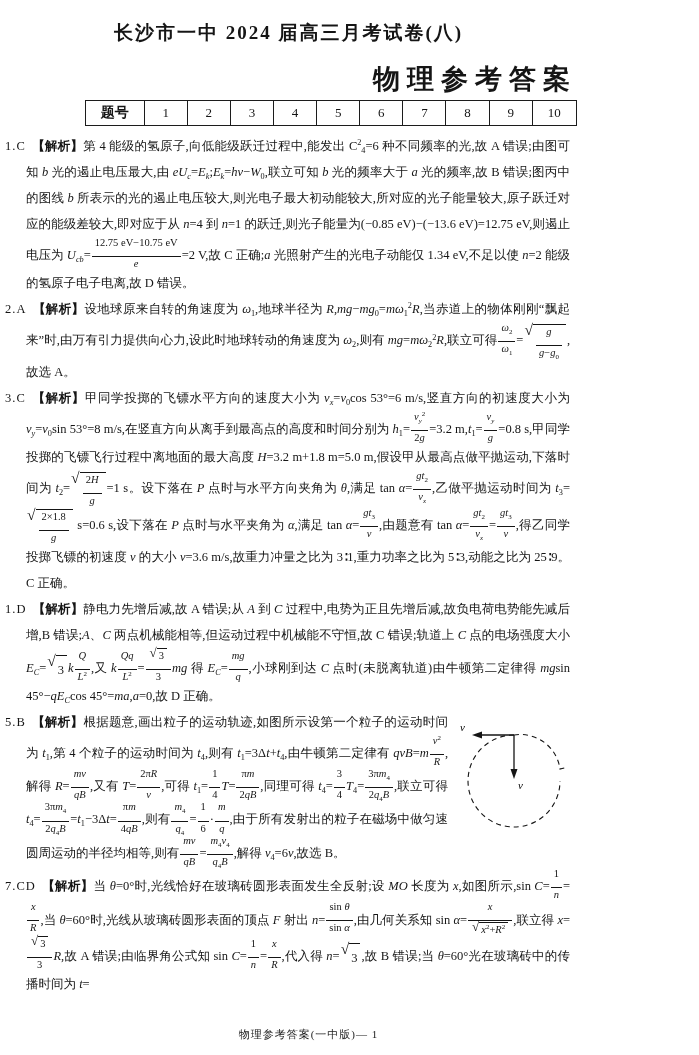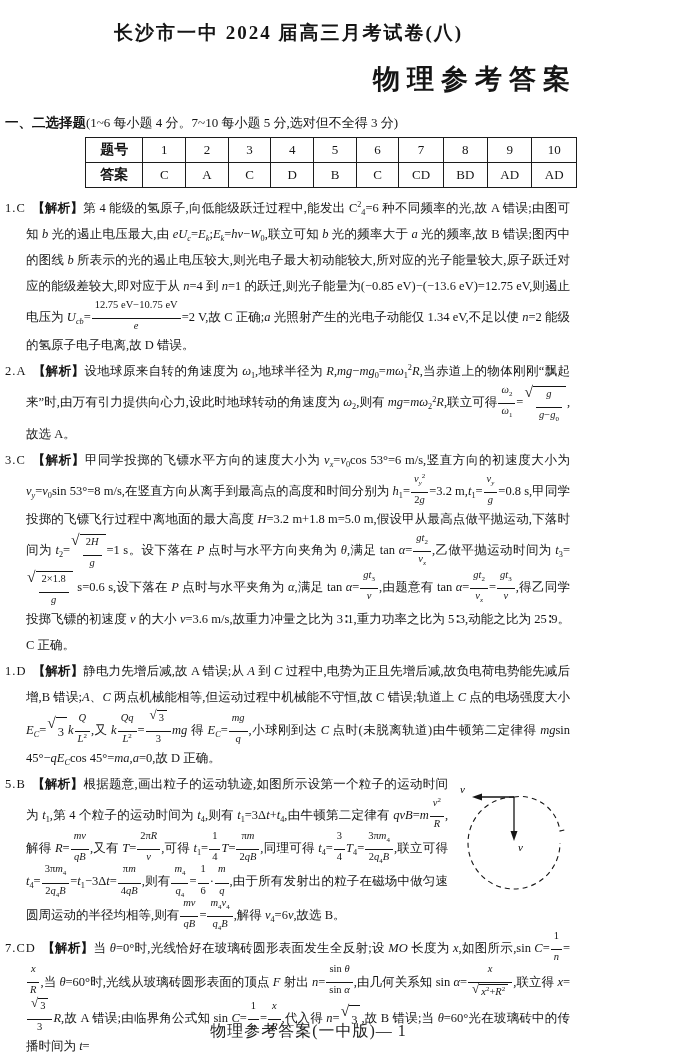--- a/index.html
+++ b/index.html
@@ -24,57 +24,43 @@
   .expl sup{vertical-align:0.55em;}
   .fr{display:inline-block;vertical-align:-0.75em;text-align:center;font-size:10.5px;
       line-height:1.15;text-indent:0;margin:0 1px;}
   .fr > .fn{display:block;padding:0 3px 7px 3px;border-bottom:1px solid #151515;}
   .fr > .fd{display:block;padding:1px 3px 0 3px;}
   .sq{display:inline-flex;align-items:flex-start;vertical-align:middle;text-indent:0;margin:0 1px;}
   .sq-s{line-height:1;font-size:1.25em;transform:translateY(-2px);}
   .sq-b{border-top:1.3px solid #151515;padding:1px 3px 0 2px;display:inline-block;}
   .figwrap{float:right;width:114px;margin:0 0 2px 8px;text-indent:0;}
   .figv{font-style:italic;font-size:11px;font-family:"Liberation Serif",serif;}
-  .footer{position:absolute;left:16px;right:0;bottom:13px;text-align:center;font-size:16px;letter-spacing:1px;color:#222;padding-left:24px;}
+  .footer{position:absolute;left:16px;right:0;bottom:13px;text-align:center;font-size:11px;letter-spacing:1px;color:#222;padding-left:24px;}
 </style>
 </head>
 <body>
 
 <div class="page">
   <div class="htitle">长沙市一中 2024 届高三月考试卷(八)</div>
   <div class="stitle">物理参考答案</div>
-  <div class="section"><b>一、二选择题</b><span>(1~6 每小题 4 分。7~10 每小题 5 分,选对但不全得 3 分)</span></div>
 
   <table class="anskey">
     <tbody>
       <tr id="row-qnum">
         <td class="lbl">题号</td>
       <td>1</td>
           <td>2</td>
           <td>3</td>
           <td>4</td>
           <td>5</td>
           <td>6</td>
           <td>7</td>
           <td>8</td>
           <td>9</td>
           <td>10</td>
-        </tr>
-      <tr id="row-ans">
-        <td class="lbl">答案</td>
-      <td>C</td>
-          <td>A</td>
-          <td>C</td>
-          <td>D</td>
-          <td>B</td>
-          <td>C</td>
-          <td>CD</td>
-          <td>BD</td>
-          <td>AD</td>
-          <td>AD</td>
         </tr>
     </tbody>
   </table>
 
   <div id="expl" class="expl">
       <div class="item"><span class="inum">1.C</span> <b class="tag">【解析】</b>第 4 能级的氢原子,向低能级跃迁过程中,能发出 C<sup>2</sup><sub>4</sub>=6 种不同频率的光,故 A 错误;由图可知 <i class="mi">b</i> 光的遏止电压最大,由 <i class="mi">eU</i><sub><i class="mi">c</i></sub>=<i class="mi">E</i><sub><i class="mi">k</i></sub>;<i class="mi">E</i><sub><i class="mi">k</i></sub>=<i class="mi">hν</i>−<i class="mi">W</i><sub>0</sub>,联立可知 <i class="mi">b</i> 光的频率大于 <i class="mi">a</i> 光的频率,故 B 错误;图丙中的图线 <i class="mi">b</i> 所表示的光的遏止电压较大,则光电子最大初动能较大,所对应的光子能量较大,原子跃迁对应的能级差较大,即对应于从 <i class="mi">n</i>=4 到 <i class="mi">n</i>=1 的跃迁,则光子能量为(−0.85 eV)−(−13.6 eV)=12.75 eV,则遏止电压为 <i class="mi">U</i><sub><i class="mi">cb</i></sub>=<span class="fr"><span class="fn">12.75 eV−10.75 eV</span><span class="fd"><i class="mi">e</i></span></span>=2 V,故 C 正确;<i class="mi">a</i> 光照射产生的光电子动能仅 1.34 eV,不足以使 <i class="mi">n</i>=2 能级的氢原子电子电离,故 D 错误。</div>
       <div class="item"><span class="inum">2.A</span> <b class="tag">【解析】</b>设地球原来自转的角速度为 <i class="mi">ω</i><sub>1</sub>,地球半径为 <i class="mi">R</i>,<i class="mi">mg</i>−<i class="mi">mg</i><sub>0</sub>=<i class="mi">mω</i><sub>1</sub><sup>2</sup><i class="mi">R</i>,当赤道上的物体刚刚“飘起来”时,由万有引力提供向心力,设此时地球转动的角速度为 <i class="mi">ω</i><sub>2</sub>,则有 <i class="mi">mg</i>=<i class="mi">mω</i><sub>2</sub><sup>2</sup><i class="mi">R</i>,联立可得<span class="fr"><span class="fn"><i class="mi">ω</i><sub>2</sub></span><span class="fd"><i class="mi">ω</i><sub>1</sub></span></span>=<span class="sq">
           <span class="sq-s">√</span>
           <span class="sq-b"><span class="fr"><span class="fn"><i class="mi">g</i></span><span class="fd"><i class="mi">g</i>−<i class="mi">g</i><sub>0</sub></span></span></span>
         </span>,故选 A。</div>

